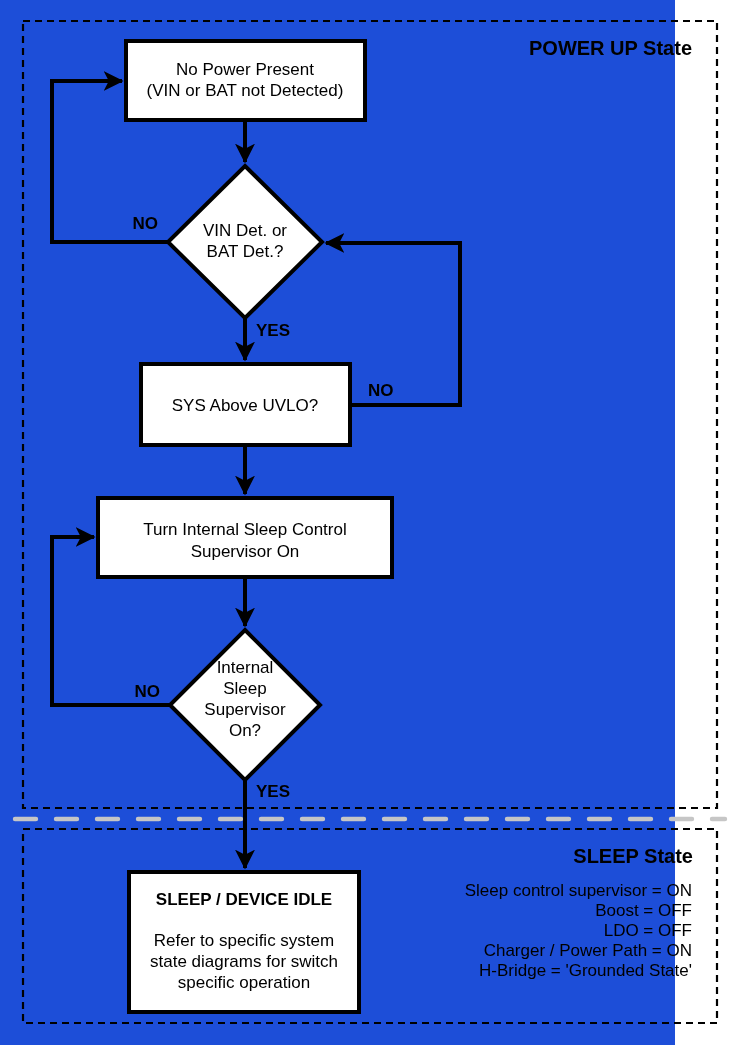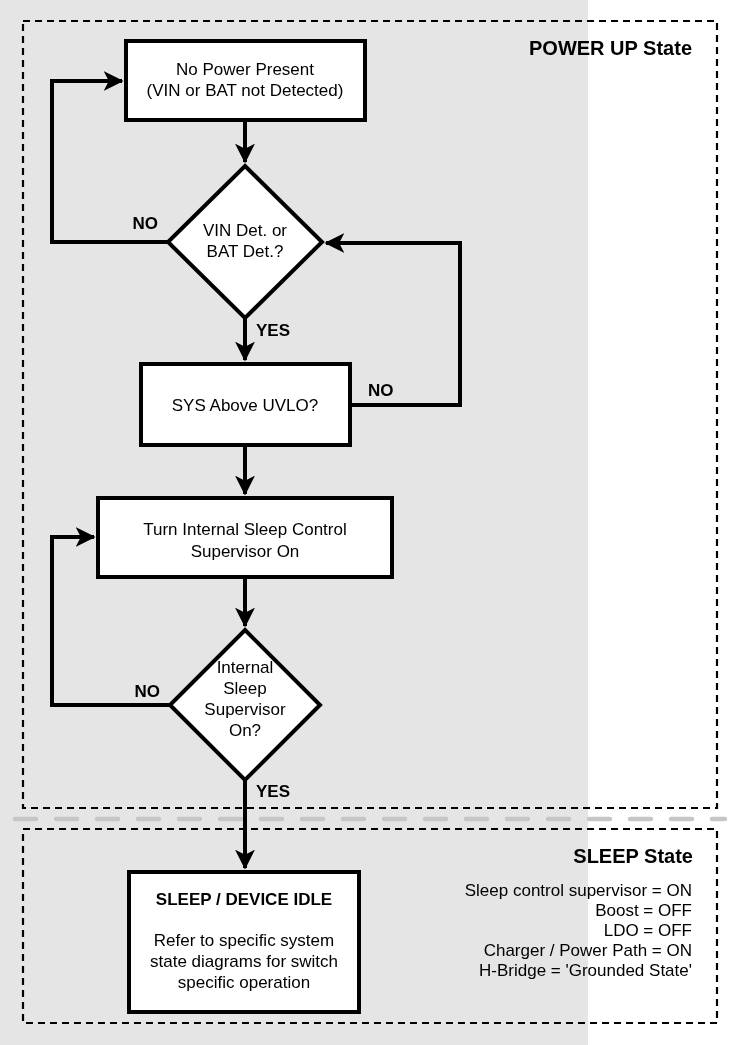--- a/index.html
+++ b/index.html
@@ -1,20 +1,20 @@
 <!DOCTYPE html>
 <html><head>
 <meta charset="utf-8">
 <style>
   html, body { margin: 0; padding: 0; background: #ffffff; }
   .canvas {
     position: relative;
-    width: 588px;
+    width: 675px;
     height: 1045px;
-    background: #e5e5e5;
+    background: #1d4ed8;
     font-family: "Liberation Sans", sans-serif;
   }
   svg { display: block; }
   .shape   { fill: #ffffff; stroke: #000000; stroke-width: 4; }
   .conn    { fill: none; stroke: #000000; stroke-width: 4; }
   .bound   { fill: none; stroke: #000000; stroke-width: 2.2; stroke-dasharray: 7 5; }
   text     { fill: #000000; font-family: "Liberation Sans", sans-serif; }
   .node-text { font-size: 17px; }
   .bold-text { font-size: 17px; font-weight: bold; }
   .branch    { font-size: 17px; font-weight: bold; }

